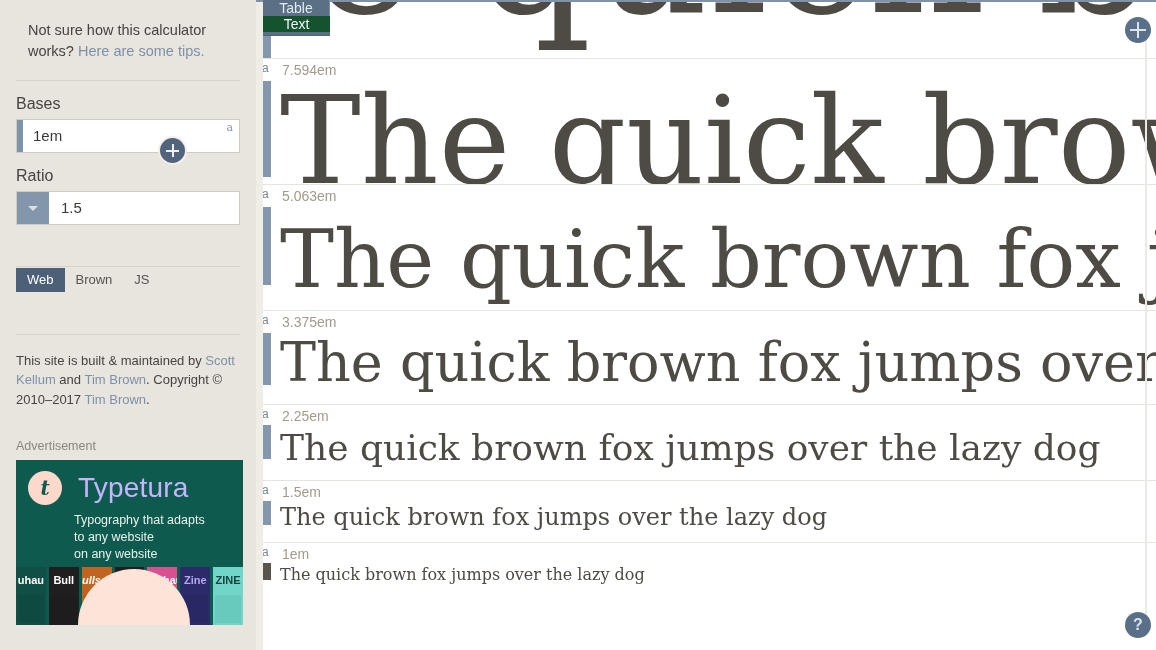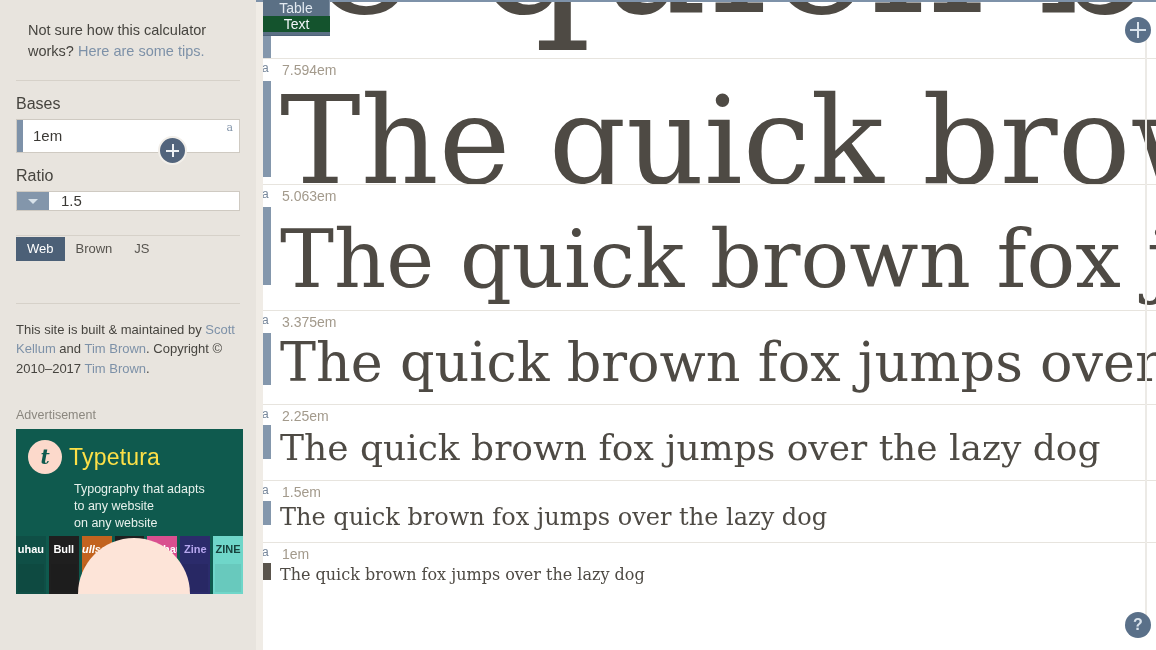--- a/index.html
+++ b/index.html
@@ -124,21 +124,21 @@
   }
   .add-btn::before {
     left: 6px; right: 6px; top: 12px; height: 2px;
   }
   .add-btn::after {
     top: 6px; bottom: 6px; left: 12px; width: 2px;
   }
 
   .ratio-row {
     display: flex;
-    height: 20px;
+    height: 34px;
     border: 1px solid #cfcac2;
     box-sizing: border-box;
     background: #ffffff;
     margin-top: 1px;
   }
   .ratio-select-btn {
     width: 32px;
     min-width: 32px;
     background: #8396ab;
     position: relative;
@@ -158,21 +158,21 @@
     border: 0;
     outline: none;
     background: transparent;
     font-family: "Liberation Sans", sans-serif;
     font-size: 15px;
     color: #3b3935;
     padding: 0 12px;
   }
 
   .code-tabs {
-    margin-top: 24px;
+    margin-top: 41px;
     border-top: 1px solid #d6d1c9;
     padding-top: 1px;
     display: flex;
     align-items: stretch;
     height: 24px;
   }
   .code-tab {
     font-size: 13px;
     color: #56534e;
     padding: 4px 11px 4px 11px;
@@ -220,23 +220,23 @@
     background: #fcd9cb;
     color: #0f5a4e;
     font-family: "DejaVu Serif", "Liberation Serif", serif;
     font-style: italic;
     font-weight: 700;
     font-size: 20px;
     display: flex; align-items: center; justify-content: center;
     min-width: 34px;
   }
   .ad-brand {
-    color: #fde047;
-    font-size: 23px;
-    margin-left: 7px;
+    color: #c4b5fd;
+    font-size: 28px;
+    margin-left: 16px;
     line-height: 34px;
     letter-spacing: .2px;
   }
   .ad-tag {
     color: #e7f1ec;
     font-size: 12.5px;
     line-height: 1.36;
     margin: 7px 0 0 58px;
   }
   .ad-strip {

